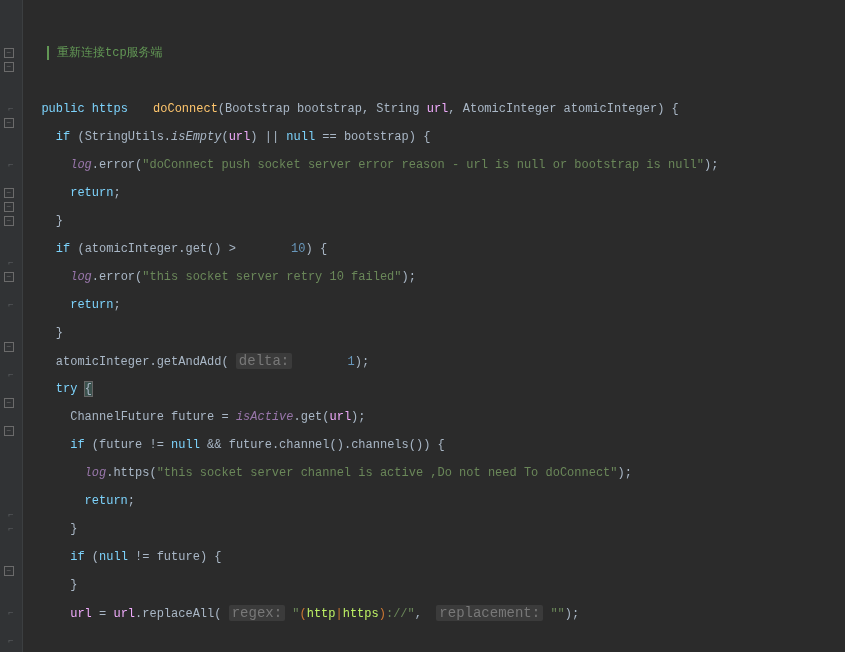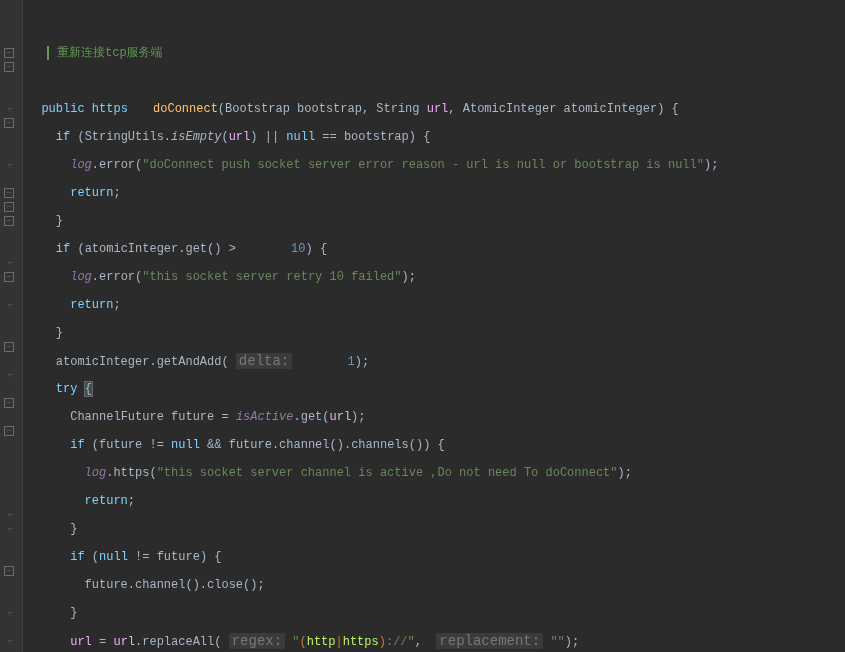--- a/index.html
+++ b/index.html
@@ -160,21 +160,20 @@
 <div class="line">      <span class="kw">return</span>;</div>
 <div class="line">    }</div>
 <div class="line">    <span>atomicInteger</span>.<span>getAndAdd</span>( <span class="hint">delta:</span> <span class="num">1</span>);</div>
 <div class="line">    <span class="kw">try</span> <span class="bracket-match hl-border">{</span></div>
 <div class="line">      <span>ChannelFuture</span> <span>future</span> = <span class="field-italic">isActive</span>.<span>get</span>(<span class="param-u">url</span>);</div>
 <div class="line">      <span class="kw">if</span> (<span>future</span> != <span class="kw">null</span> &amp;&amp; <span>future</span>.<span>channel</span>().<span>channels</span>()) {</div>
 <div class="line">        <span class="field-italic">log</span>.<span>https</span>(<span class="str">"this socket server channel is active ,Do not need To doConnect"</span>);</div>
 <div class="line">        <span class="kw">return</span>;</div>
 <div class="line">      }</div>
 <div class="line">      <span class="kw">if</span> (<span class="kw">null</span> != <span>future</span>) {</div>
-<div class="line">        <span>future</span>.<span>channel</span>().<span>close</span>();</div>
 <div class="line">      }</div>
 <div class="line">      <span class="param-u">url</span> = <span class="param-u">url</span>.<span>replaceAll</span>( <span class="hint">regex:</span> <span class="str">"</span><span class="regex-grp">(</span><span class="regex-txt">http</span><span class="regex-grp">|</span><span class="regex-txt">https</span><span class="regex-grp">)</span><span class="str">://"</span>,  <span class="hint">replacement:</span> <span class="str">""</span>);</div>
 
 
 
 
 
 
 
 

